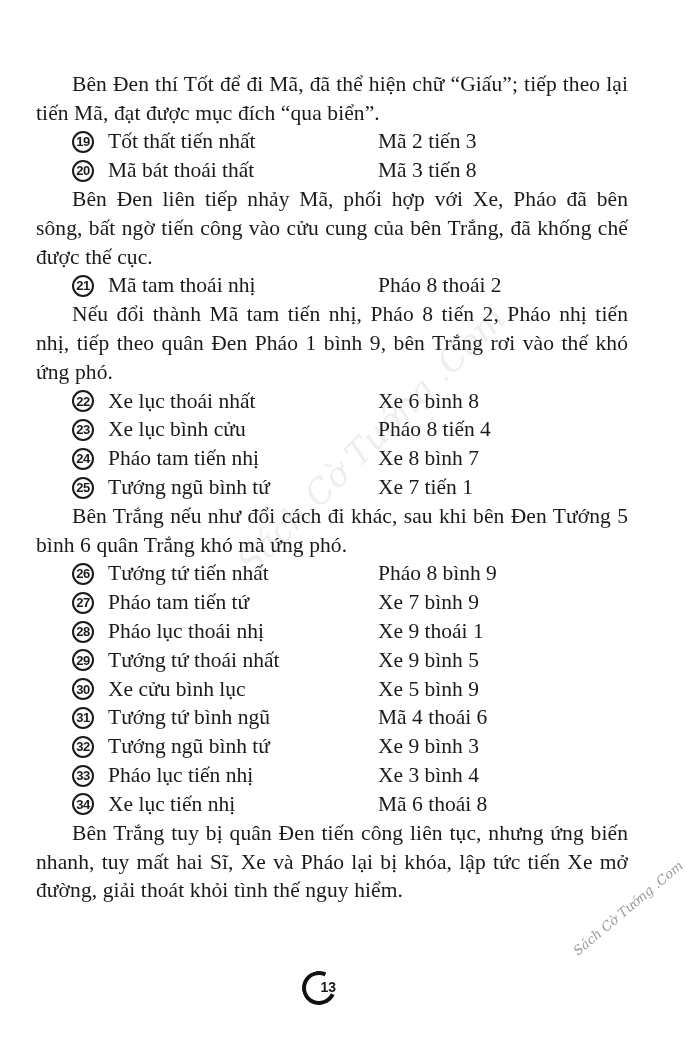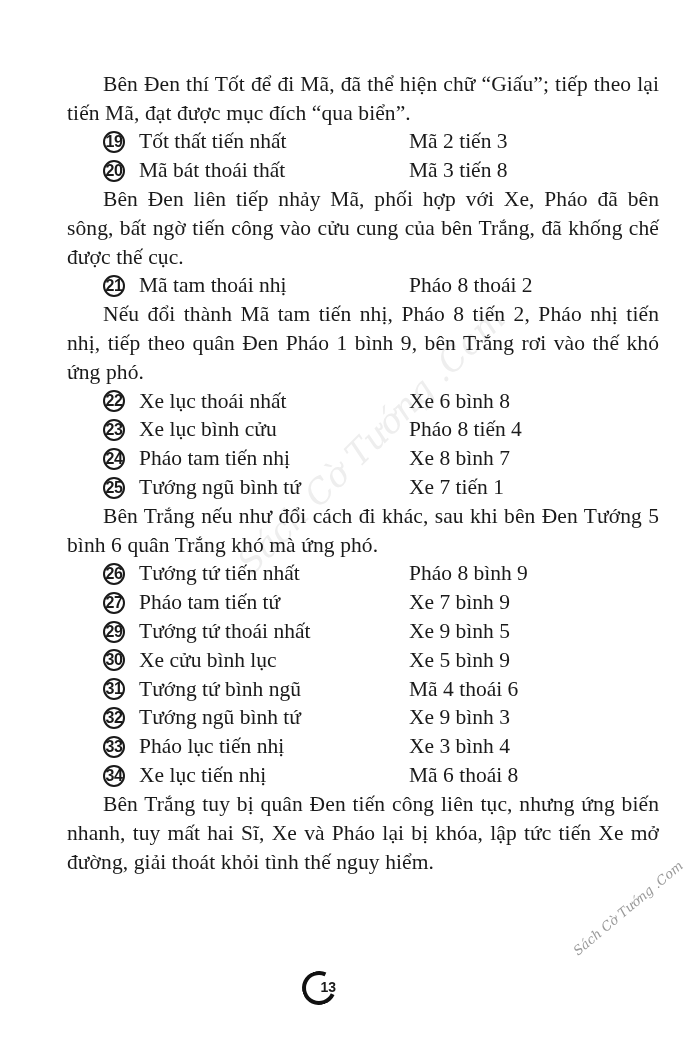--- a/index.html
+++ b/index.html
@@ -1,34 +1,34 @@
 <!DOCTYPE html>
 <html><head>
 <meta charset="utf-8">
 <style>
   html, body { margin: 0; padding: 0; }
   body {
     width: 700px; height: 1050px; background: #ffffff; position: relative; overflow: hidden;
     font-family: "DejaVu Serif", "Liberation Serif", serif; color: #1a1a1a;
   }
-  .page { position: absolute; left: 67px; top: 70px; width: 592px; }
+  .page { position: absolute; left: 36px; top: 70px; width: 592px; }
   .para {
     font-size: 19.5px; line-height: 28.8px; text-align: justify; text-indent: 36px;
     margin: 0; letter-spacing: 0.1px;
     font-family: "Liberation Serif", "DejaVu Serif", serif; font-size: 21.5px;
   }
   .move {
     display: flex; align-items: center; height: 28.8px;
     font-family: "Liberation Serif", "DejaVu Serif", serif; font-size: 21.5px;
   }
   .move .num {
     width: 22px; height: 22px; border: 2px solid #1a1a1a; border-radius: 50%;
     box-sizing: border-box; margin-left: 36px; margin-right: 14px;
     display: flex; align-items: center; justify-content: center;
-    font-family: "Liberation Sans", "DejaVu Sans", sans-serif; font-size: 16px; font-weight: bold;
+    font-family: "Liberation Sans", "DejaVu Sans", sans-serif; font-size: 13px; font-weight: bold;
     letter-spacing: -0.5px;
   }
   .move .red { width: 270px; }
   .move .black { }
   .pagenum {
     position: absolute; left: 302px; top: 971px; width: 40px; height: 40px;
   }
   .pagenum .arc {
     position: absolute; left: 0; top: 0; width: 34px; height: 34px;
     border: 4px solid #111; border-radius: 50%;
@@ -100,20 +100,25 @@
     <span class="num">26</span>
     <span class="red">Tướng tứ tiến nhất</span>
     <span class="black">Pháo 8 bình 9</span>
   </div>
   <div class="move">
     <span class="num">27</span>
     <span class="red">Pháo tam tiến tứ</span>
     <span class="black">Xe 7 bình 9</span>
   </div>
   <div class="move">
+    <span class="num">28</span>
+    <span class="red">Pháo lục thoái nhị</span>
+    <span class="black">Xe 9 thoái 1</span>
+  </div>
+  <div class="move">
     <span class="num">29</span>
     <span class="red">Tướng tứ thoái nhất</span>
     <span class="black">Xe 9 bình 5</span>
   </div>
   <div class="move">
     <span class="num">30</span>
     <span class="red">Xe cửu bình lục</span>
     <span class="black">Xe 5 bình 9</span>
   </div>
   <div class="move">

